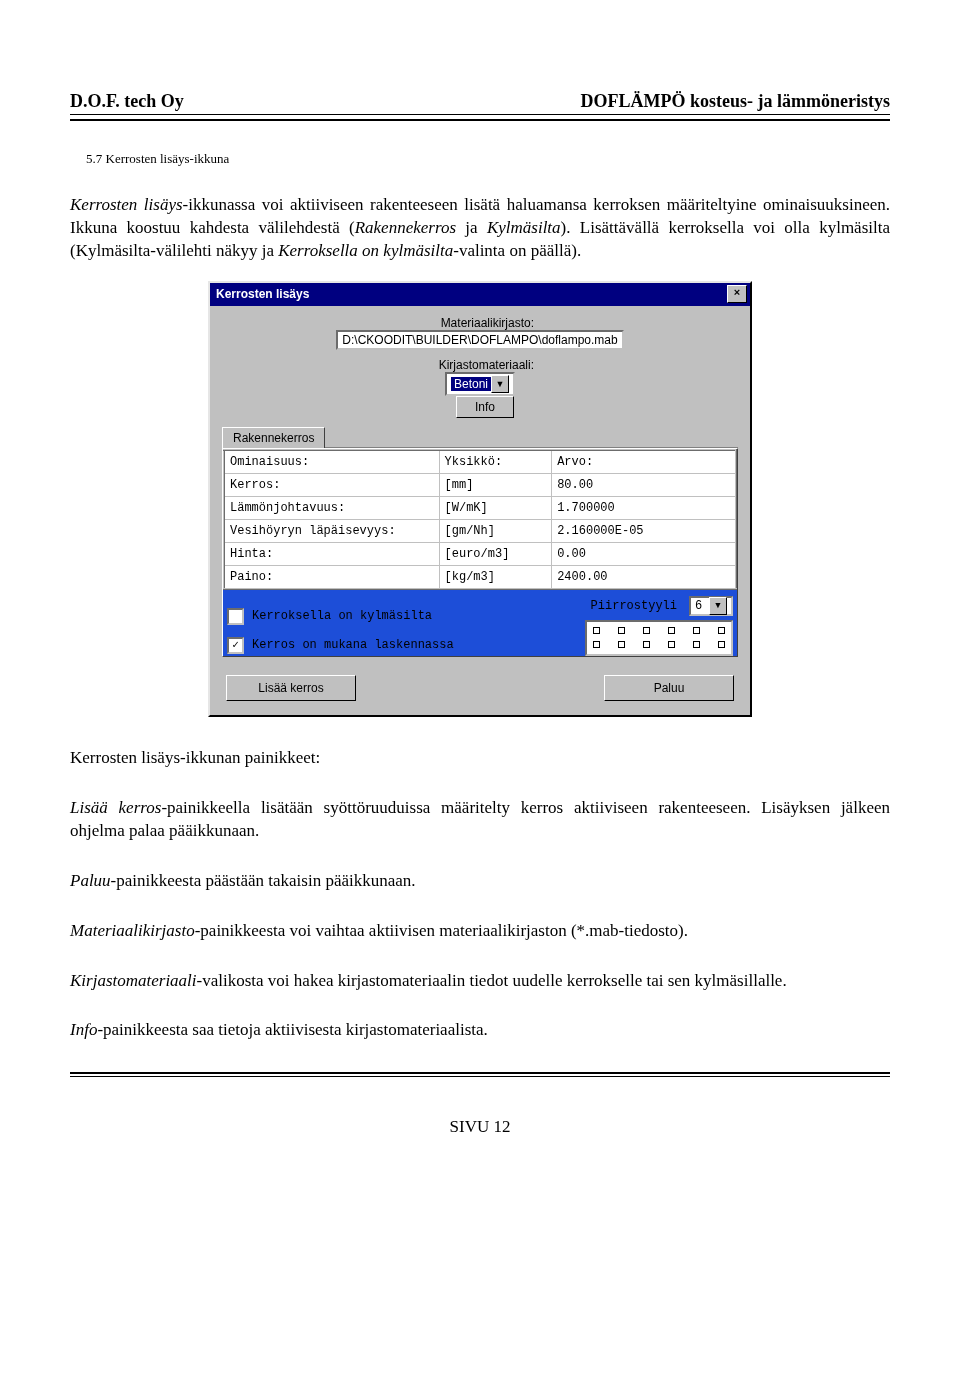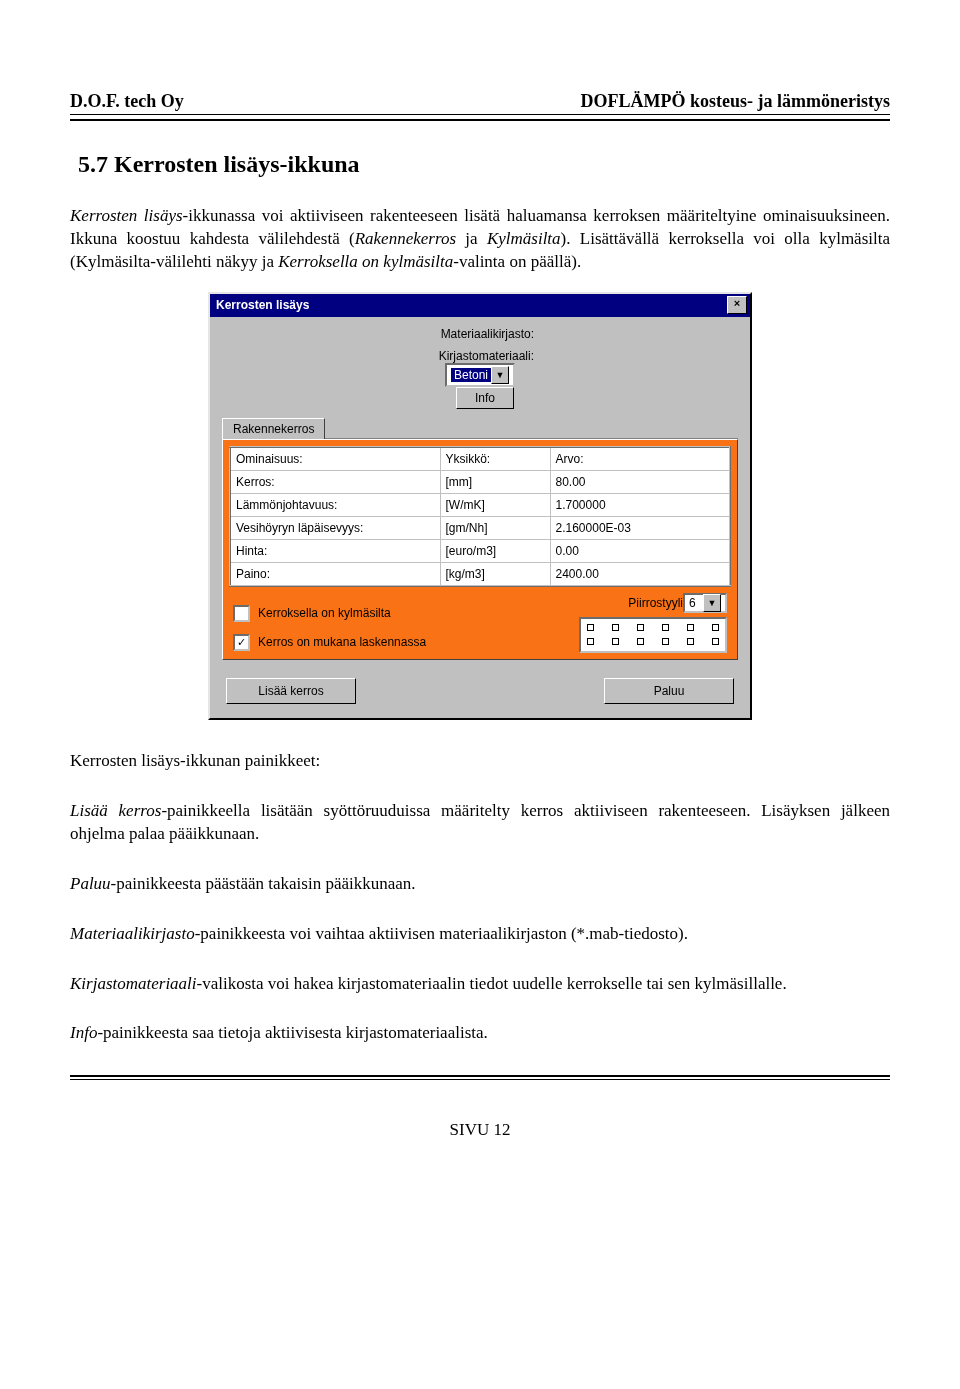--- a/index.html
+++ b/index.html
@@ -15,21 +15,21 @@
   .header-row {
     display: flex;
     justify-content: space-between;
     font-weight: bold;
     font-size: 18px;
     margin-bottom: 2px;
     margin-top: 31px;
   }
   .thick-hr { border: none; border-top: 2px solid #000; margin: 4px 0 30px 0; }
   .thin-hr { border: none; border-top: 1px solid #000; margin: 2px 0 0 0; }
-  .section-title { font-weight: bold; font-size: 24px; margin: 8px 0 22px 8px; }
+  .section-title { font-weight: normal; font-size: 13px; margin: 8px 0 22px 16px; }
   .body-text { text-align: justify; margin-bottom: 18px; line-height: 1.35; margin-top: 27px; }
   .bold-lead { font-weight: normal; }
   .italic { font-style: italic; }
   .footer { text-align: center; margin-top: 40px; font-size: 17px; }
 
   
   .dialog-wrap {
     display: flex;
     justify-content: center;
     margin: 10px 0 30px 0;
@@ -100,22 +100,22 @@
     border-bottom: none;
     border-right-color:#404040;
     padding: 3px 10px;
     position: relative;
     top: 1px;
   }
   .tab-panel {
     border: 1px solid #fff;
     border-right-color:#404040;
     border-bottom-color:#404040;
-    padding: 6px;
-    background:#f97316;
+    background:#1d4ed8;
+    font-family:Liberation Mono, monospace;
   }
   table.props {
     width: 100%;
     border-collapse: collapse;
     background:#fff;
     border: 2px inset #c0c0c0;
   }
   table.props td {
     border-right: 1px solid #c0c0c0;
     border-bottom: 1px solid #c0c0c0;
@@ -126,21 +126,21 @@
   table.props tr:first-child td { background:#fff; }
   .checkbox-row { display:flex; align-items:center; margin-top: 12px; }
   .checkbox {
     width: 13px; height: 13px;
     background:#fff;
     border: 2px inset #c0c0c0;
     margin-right: 8px;
     display:flex; align-items:center; justify-content:center;
     font-size: 11px; line-height: 1;
   }
-  .piirrostyyli-row { display:flex; align-items:center; gap:0; }
+  .piirrostyyli-row { display:flex; align-items:center; gap:12px; }
   .pattern-box {
     width: 148px; height: 36px;
     background:#fff;
     border: 2px inset #c0c0c0;
     margin-top:4px;
     display:flex; flex-direction:column; justify-content:space-around;
     padding: 2px 6px;
     box-sizing:border-box;
   }
   .pattern-line { display:flex; justify-content:space-between; }
@@ -167,20 +167,21 @@
 
 <div class="dialog-wrap">
   <div class="dialog">
     <div class="titlebar">
       <span>Kerrosten lisäys</span>
       <div class="close-btn">×</div>
     </div>
     <div class="dlg-body">
       <div class="form-row">
         <div class="lbl">Materiaalikirjasto:</div>
+        <div class="text-input" style="flex:1">D:\CKOODIT\BUILDER\DOFLAMPO\doflampo.mab</div>
       </div>
       <div class="form-row">
         <div class="lbl">Kirjastomateriaali:</div>
         <div class="combo" style="flex:1">
           <span style="background:#000080;color:#fff;padding:0 3px">Betoni</span>
           <div class="arrow-btn">▼</div>
         </div>
         <div class="btn" style="width:56px; margin-left:10px">Info</div>
       </div>
 
@@ -201,21 +202,21 @@
                 <td>80.00</td>
               </tr>
           <tr>
                 <td>Lämmönjohtavuus:</td>
                 <td>[W/mK]</td>
                 <td>1.700000</td>
               </tr>
           <tr>
                 <td>Vesihöyryn läpäisevyys:</td>
                 <td>[gm/Nh]</td>
-                <td>2.160000E-03</td>
+                <td>2.160000E-05</td>
               </tr>
           <tr>
                 <td>Hinta:</td>
                 <td>[euro/m3]</td>
                 <td>0.00</td>
               </tr>
           <tr>
                 <td>Paino:</td>
                 <td>[kg/m3]</td>
                 <td>2400.00</td>

